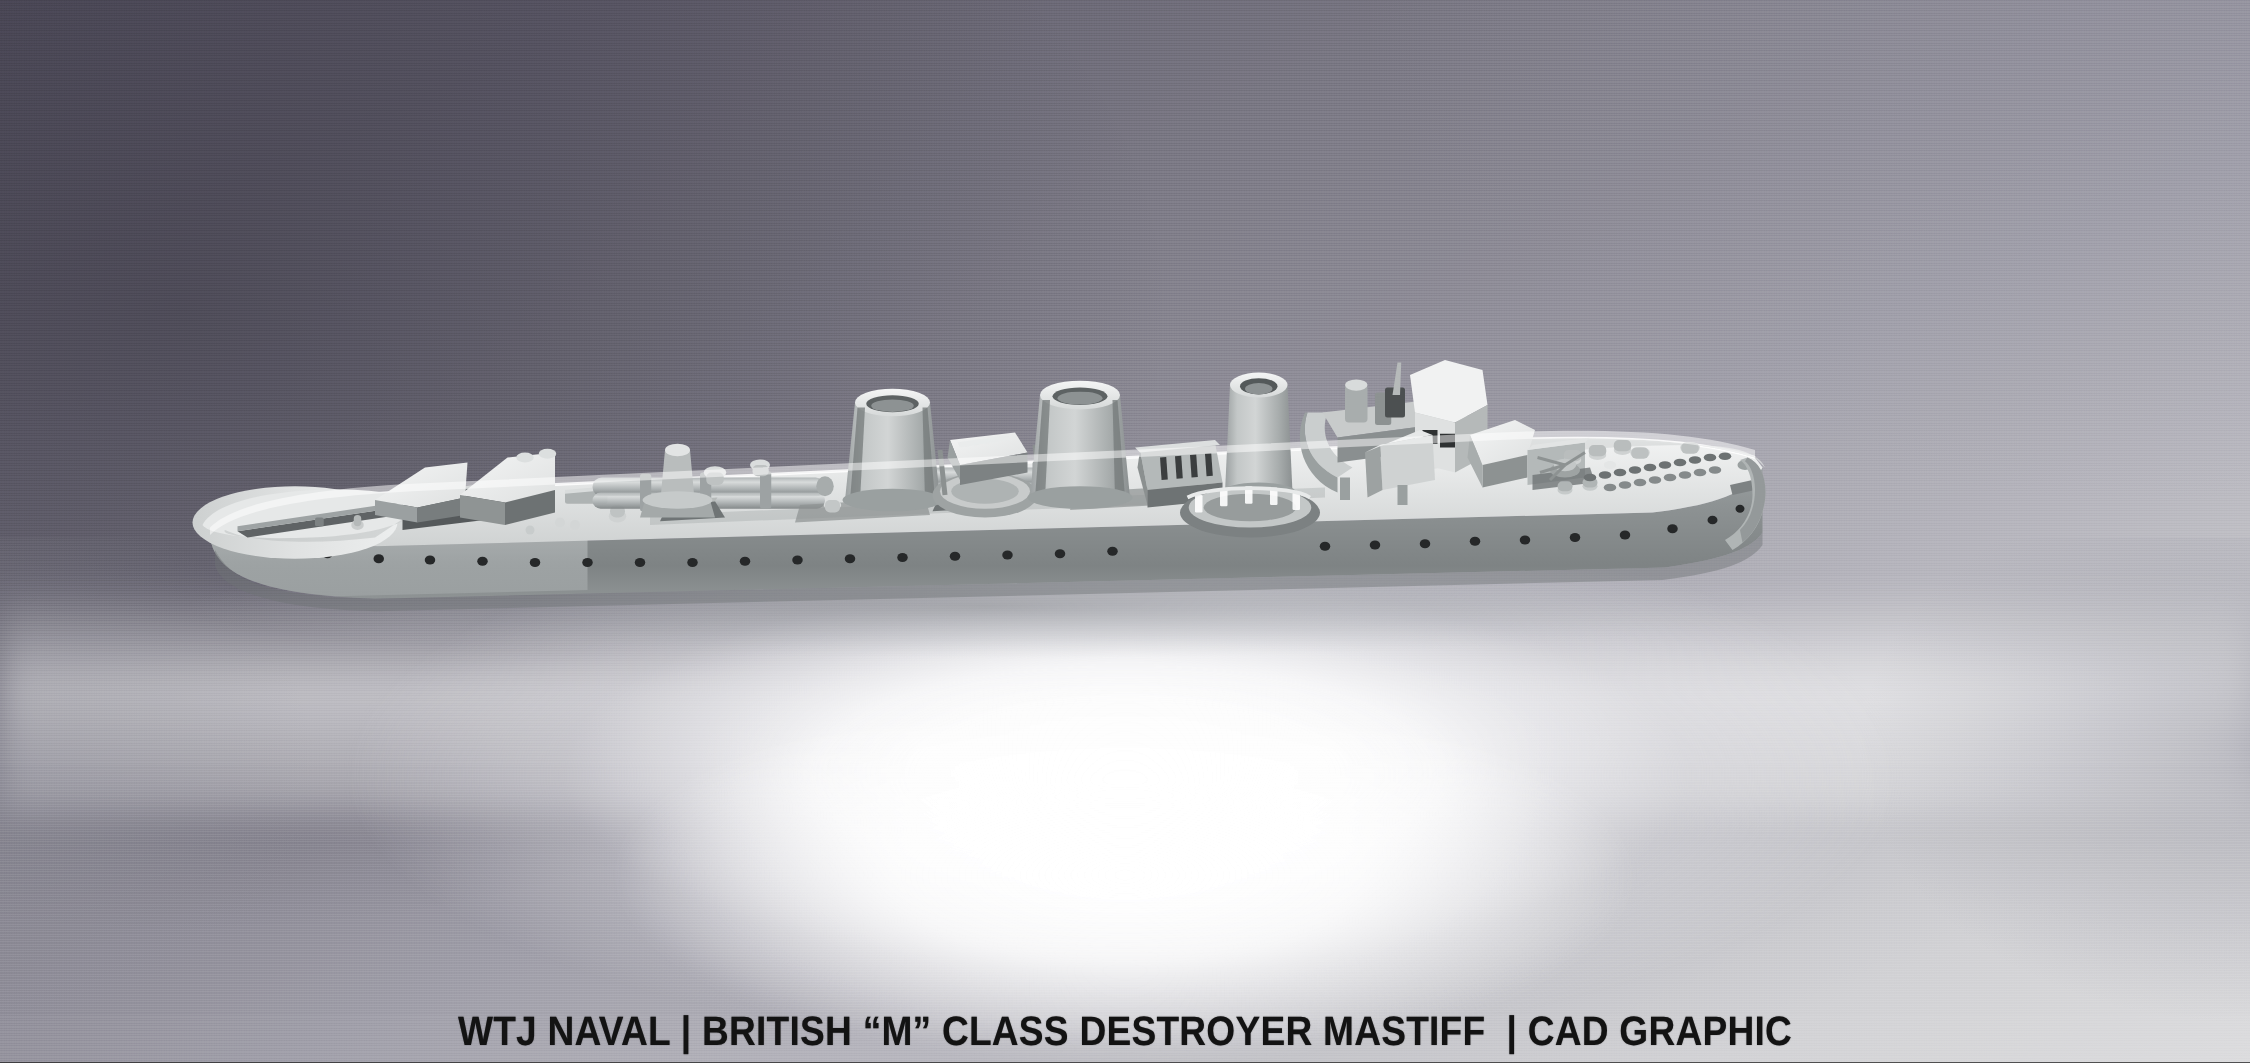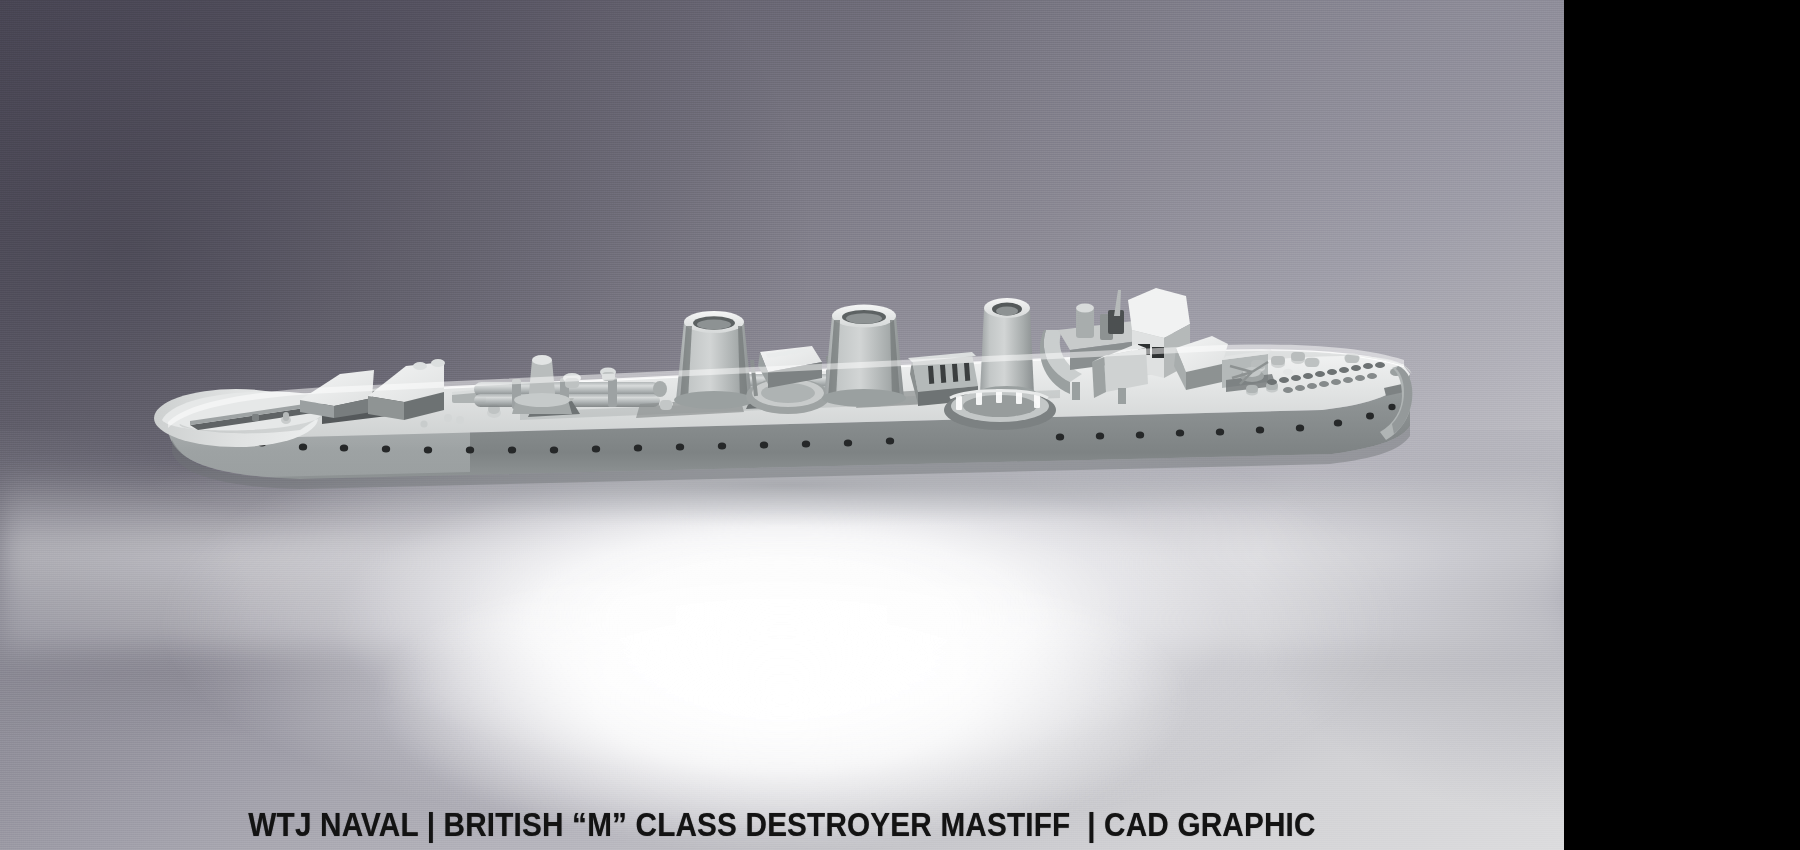--- a/index.html
+++ b/index.html
@@ -1,19 +1,19 @@
 <!DOCTYPE html>
 <html><head>
 <meta charset="utf-8">
 <title>WTJ Naval CAD Graphic</title>
 <style>
   html,body{margin:0;padding:0;background:#000;}
   #stage{
     position:relative;
-    width:1564px;height:850px;
+    width:1800px;height:850px;
     overflow:hidden;
     font-family:"Liberation Sans", sans-serif;
   }
   
   .backdrop{position:absolute;inset:0;}
   .bg-base{
     position:absolute;inset:0;
     background:linear-gradient(155deg,#4f4c5b 0%, #5d5a68 14%, #74727e 30%,
                #8d8b96 46%, #a3a2ac 58%, #b4b3bb 68%, #c3c3c8 78%, #d2d2d5 88%, #dcdcde 100%);
   }

